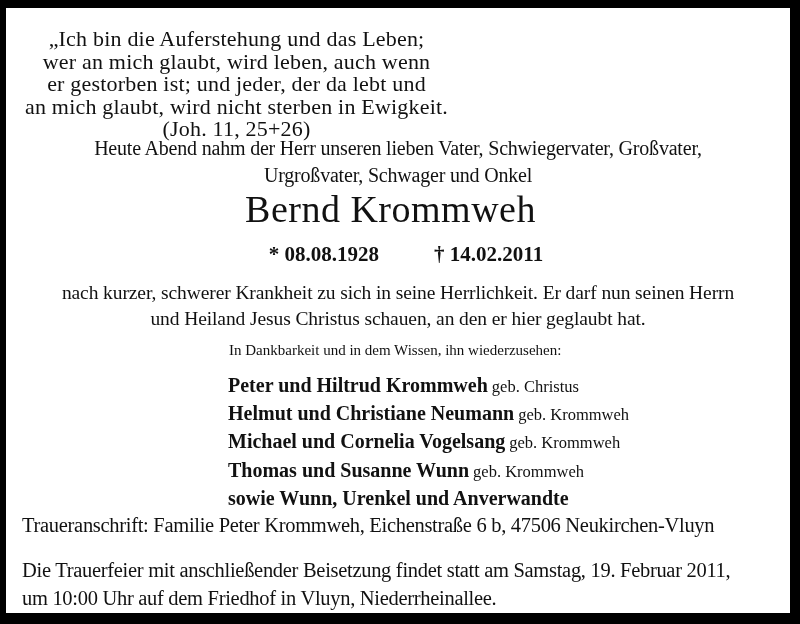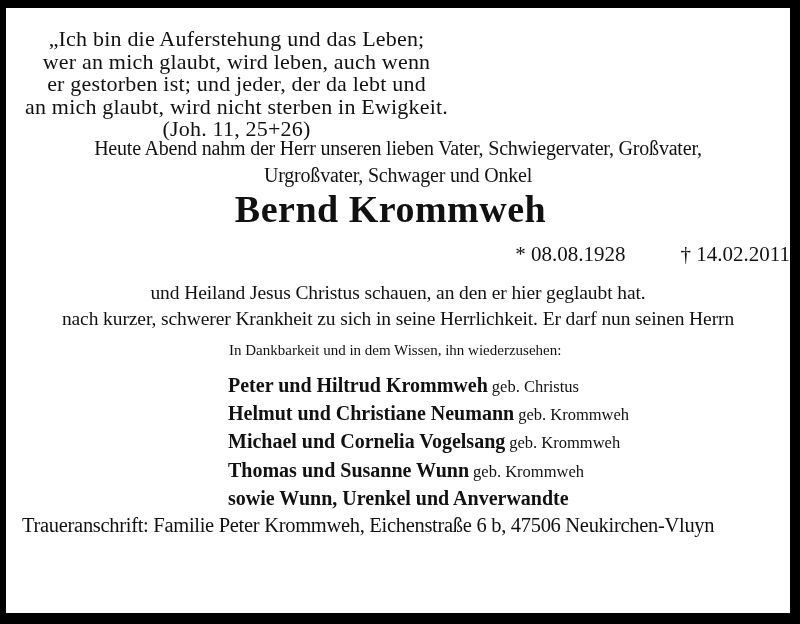--- a/index.html
+++ b/index.html
@@ -46,31 +46,31 @@
     line-height: 27px;
     letter-spacing: -0.2px;
     white-space: nowrap;
   }
   .deceased {
     left: 0;
     right: 15px;
     top: 179px;
     text-align: center;
     font-size: 38px;
-    font-weight: bold;
+    font-weight: normal;
     letter-spacing: 0.5px;
     white-space: nowrap;
   }
   .dates {
     left: 0;
     right: 0;
     top: 234px;
-    text-align: right;
+    text-align: center;
     font-size: 21px;
-    font-weight: normal;
+    font-weight: bold;
     white-space: nowrap;
     padding-left: 16px;
   }
   .dates .death { margin-left: 55px; }
   .body-par {
     left: 0;
     right: 0;
     top: 272px;
     text-align: center;
     font-size: 19.5px;
@@ -132,22 +132,22 @@
       <div>Urgroßvater, Schwager und Onkel</div>
     </div>
 
     <div class="abs deceased">Bernd Krommweh</div>
 
     <div class="abs dates">
       <span class="birth">* 08.08.1928</span><span class="death">† 14.02.2011</span>
     </div>
 
     <div class="abs body-par">
+      <div>nach kurzer, schwerer Krankheit zu sich in seine Herrlichkeit. Er darf nun seinen Herrn</div>
       <div>und Heiland Jesus Christus schauen, an den er hier geglaubt hat.</div>
-      <div>nach kurzer, schwerer Krankheit zu sich in seine Herrlichkeit. Er darf nun seinen Herrn</div>
     </div>
 
     <div class="abs gratitude">In Dankbarkeit und in dem Wissen, ihn wiederzusehen:</div>
 
     <div class="abs mourners">
       <div>
         <span class="mname">Peter und Hiltrud Krommweh</span><span class="maiden">geb. Christus</span>
       </div>
       <div>
         <span class="mname">Helmut und Christiane Neumann</span><span class="maiden">geb. Krommweh</span>
@@ -158,15 +158,19 @@
       <div>
         <span class="mname">Thomas und Susanne Wunn</span><span class="maiden">geb. Krommweh</span>
       </div>
       <div>
         <span class="mname">sowie Wunn, Urenkel und Anverwandte</span>
       </div>
     </div>
 
     <div class="abs address">Traueranschrift: Familie Peter Krommweh, Eichenstraße 6 b, 47506 Neukirchen-Vluyn</div>
 
+    <div class="abs funeral">
+      <div>Die Trauerfeier mit anschließender Beisetzung findet statt am Samstag, 19. Februar 2011,</div>
+      <div>um 10:00 Uhr auf dem Friedhof in Vluyn, Niederrheinallee.</div>
+    </div>
 
   </div>
 </div>
 
 </body></html>

